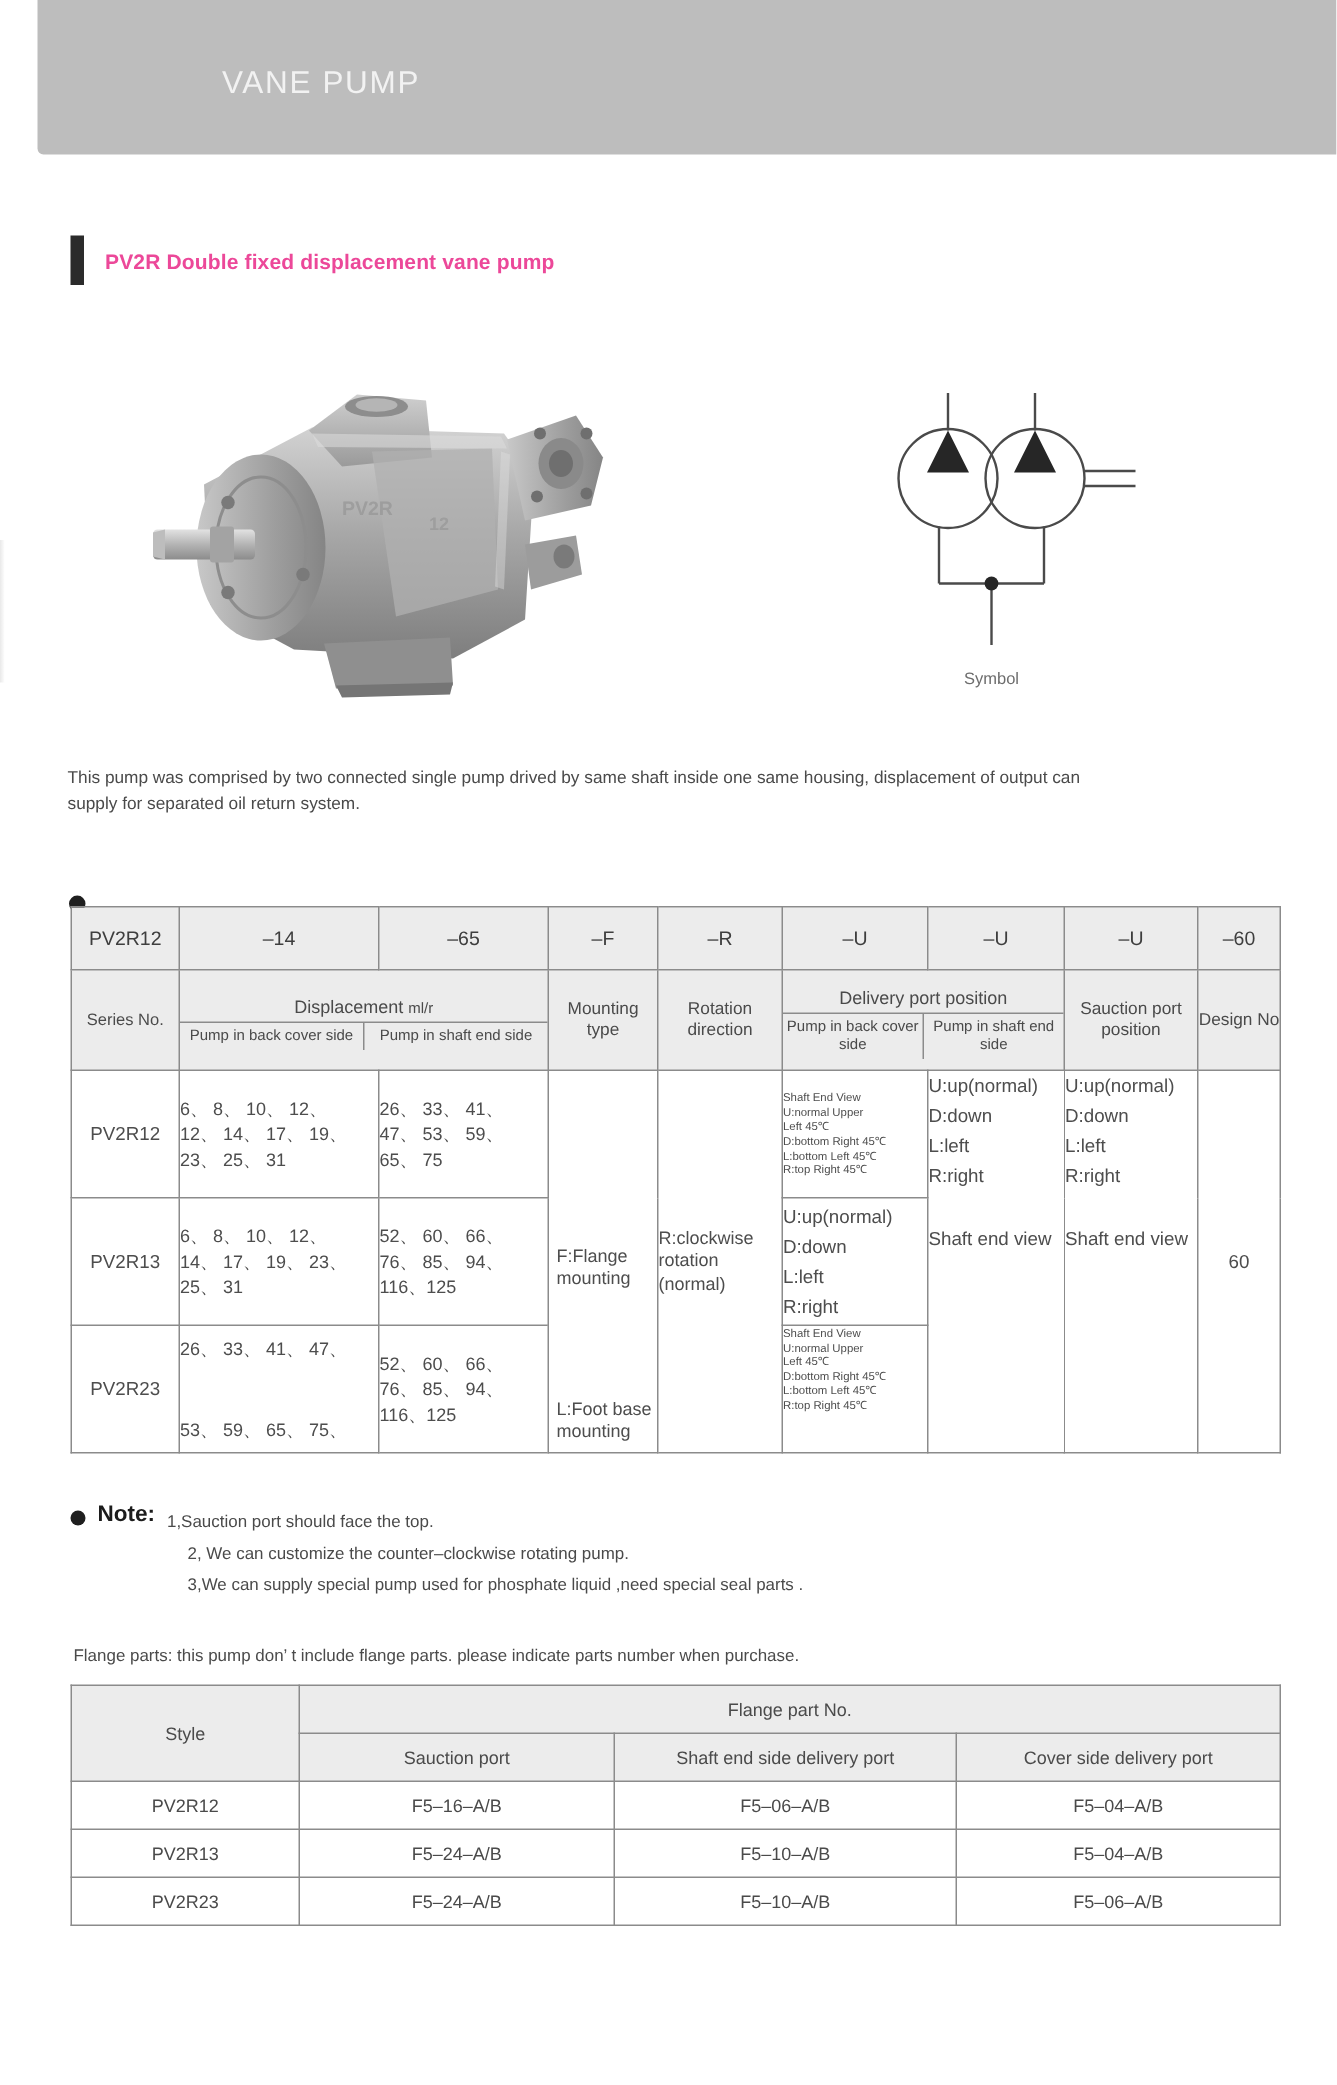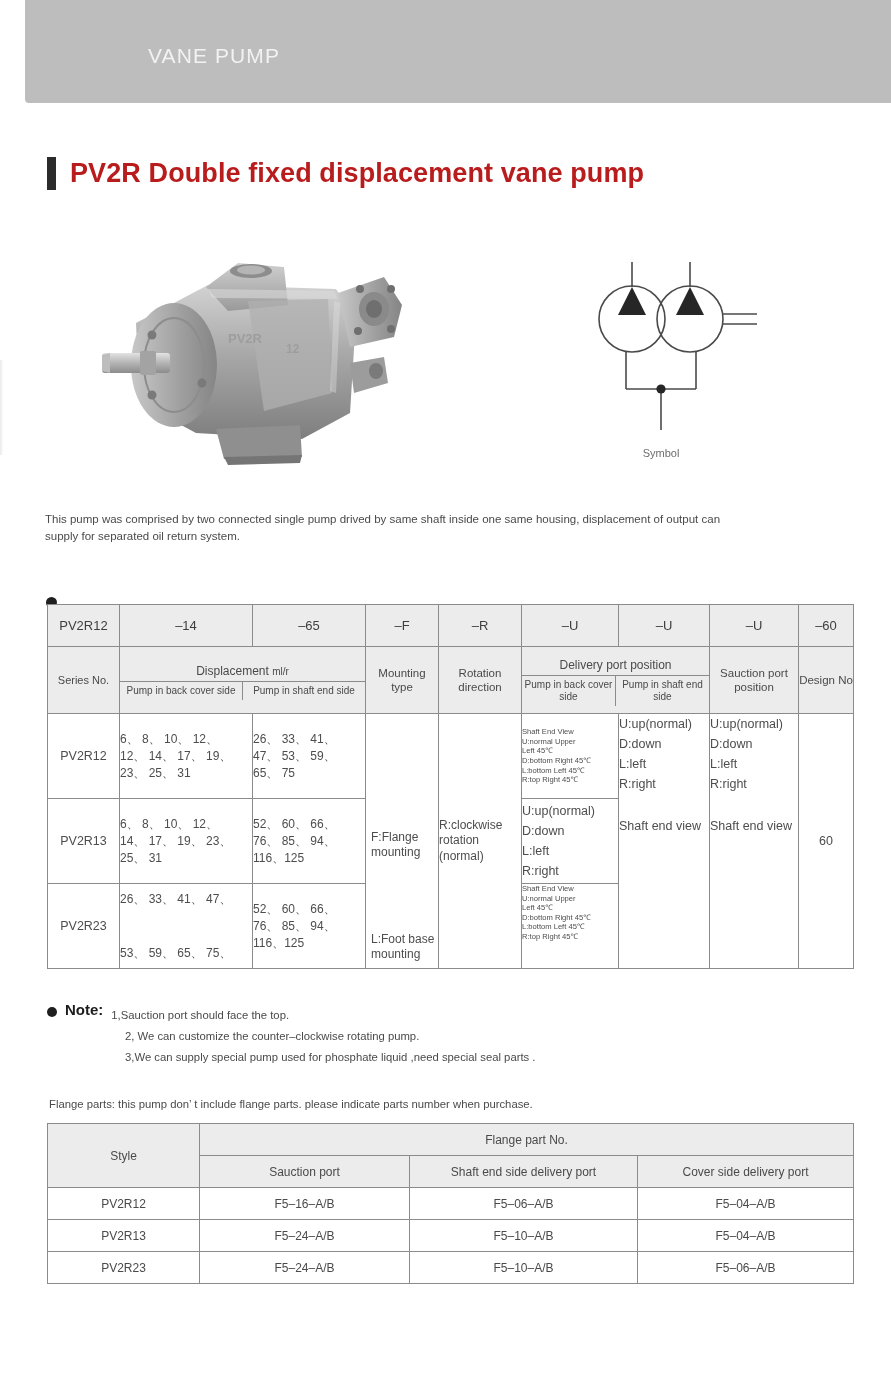--- a/index.html
+++ b/index.html
@@ -79,23 +79,23 @@
     display: flex;
     align-items: center;
   }
   .title-bar {
     width: 9px;
     height: 33px;
     background: #2b2b2b;
     margin-right: 14px;
   }
   .page-title {
-    font-size: 27px;
+    font-size: 14px;
     font-weight: bold;
-    color: #b91c1c;
+    color: #ec4899;
     letter-spacing: 0.1px;
   }
 
   
   .pump-photo {
     position: absolute;
     left: 88px; top: 243px;
     width: 326px;
     height: 240px;
   }

